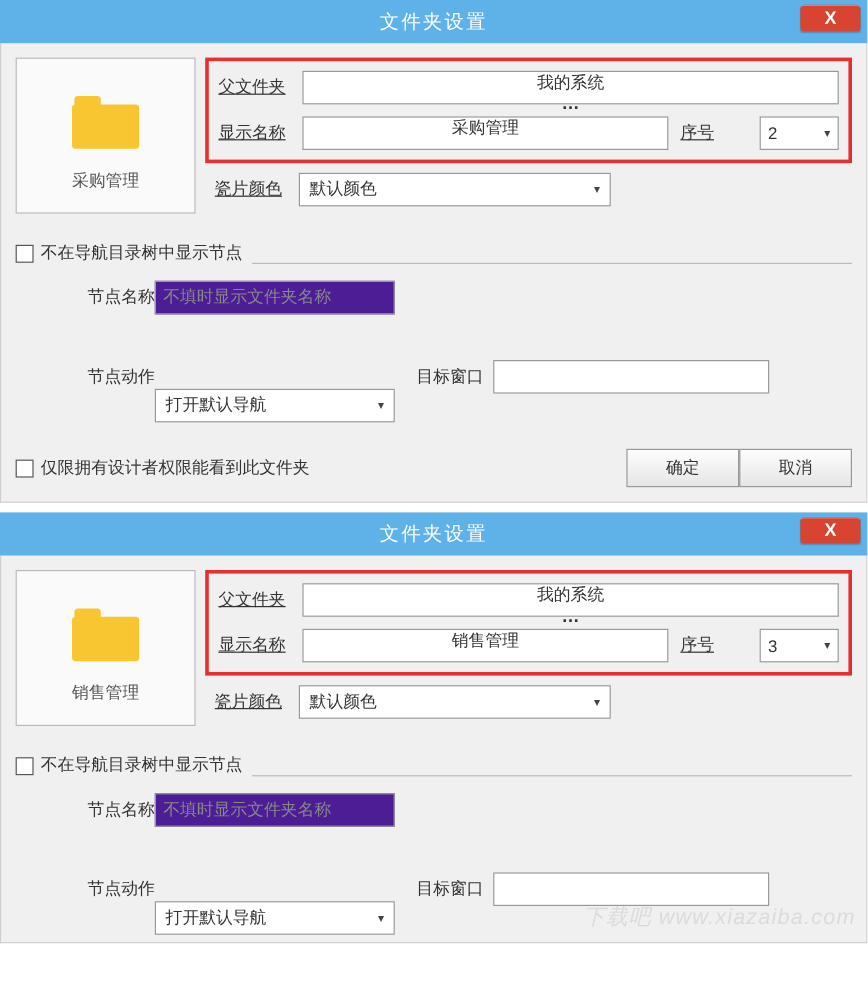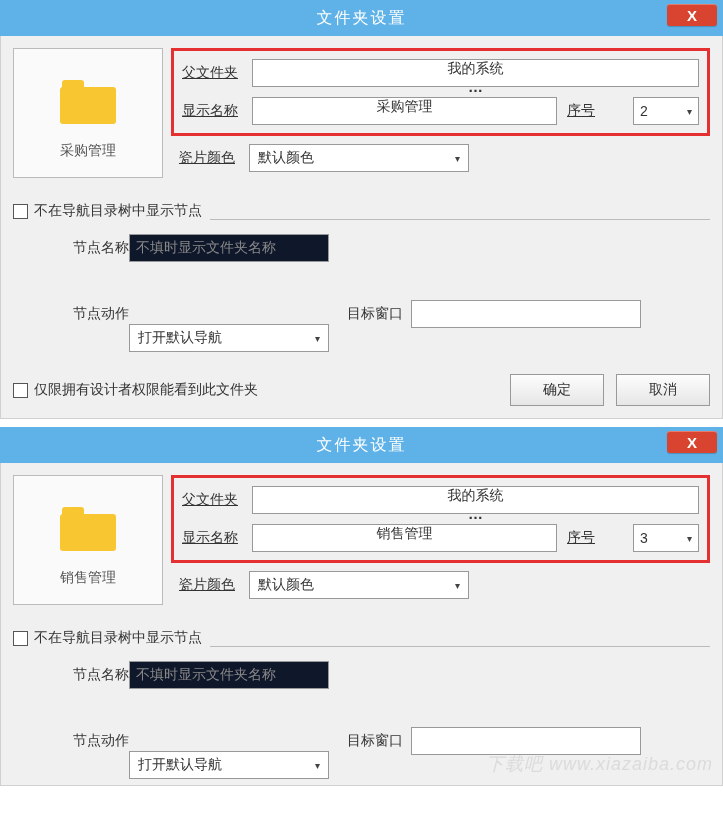--- a/index.html
+++ b/index.html
@@ -155,21 +155,21 @@
     .color-row {
       display: flex;
       align-items: center;
       padding-left: 8px;
       margin-top: 1px;
     }
     .color-select {
       border: 1px solid #999;
       background: #fff;
       height: 28px;
-      width: 220px;
+      width: 260px;
       padding: 0 8px;
       display: flex;
       align-items: center;
       justify-content: space-between;
       font-size: 14px;
       cursor: pointer;
       text-align: center;
     }
     .divider-section {
       margin-top: 24px;
@@ -204,21 +204,21 @@
       display: flex;
       align-items: center;
       margin-bottom: 14px;
     }
     .node-label {
       width: 72px;
       text-align: right;
     }
     .node-name-input {
       border: 1px solid #999;
-      background: #0f172a;
+      background: #4c1d95;
       height: 28px;
       width: 200px;
       padding: 0 6px;
       color: #888;
       font-size: 14px;
       display: flex;
       align-items: center;
     }
     .node-action-select {
       border: 1px solid #999;
@@ -245,21 +245,21 @@
       max-width: 230px;
     }
     .bottom-row {
       display: flex;
       align-items: center;
       justify-content: space-between;
       margin-top: 22px;
     }
     .buttons {
       display: flex;
-      gap: 12px;
+      gap: 0;
     }
     .btn {
       width: 94px;
       height: 32px;
       border: 1px solid #999;
       background: linear-gradient(#fdfdfd,#e6e6e6);
       display: flex;
       align-items: center;
       justify-content: center;
       cursor: pointer;

